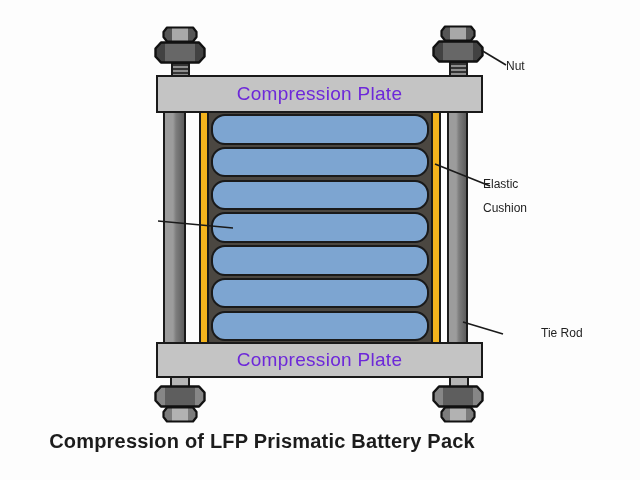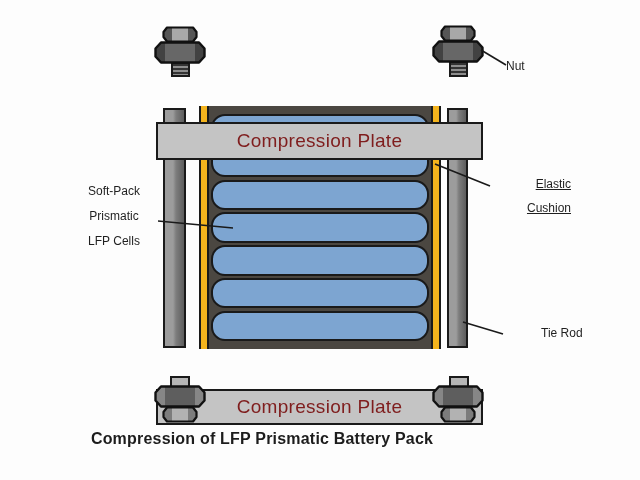--- a/index.html
+++ b/index.html
@@ -35,21 +35,21 @@
   .cell{
     height:30.5px;background:#7da5d1;border:2px solid #1a1a1a;
     border-radius:14px;box-sizing:border-box;
   }
 
   
   .plate{
     left:156px;width:327px;z-index:4;background:#c4c4c4;
     border:2.5px solid #1a1a1a;box-sizing:border-box;
     display:flex;align-items:center;justify-content:center;
-    font-size:19px;letter-spacing:.3px;color:#7f1d1d;font-weight:500;margin-top:47px;
+    font-size:19px;letter-spacing:.3px;color:#6d28d9;font-weight:500;
   }
   #plate-top{top:75px;height:38px;}
   #plate-bottom{top:342px;height:36px;}
 
   
   .collar{z-index:3;border:2px solid #1a1a1a;box-sizing:border-box;}
   .collar.threaded{background:repeating-linear-gradient(180deg,#333 0 2px,#8d8d8d 2px 4px);}
   .collar.plain{background:#b6b6b6;}
   #collar-tl{left:171px;top:62px;width:19px;height:15px;}
   #collar-tr{left:449px;top:61px;width:19px;height:16px;}
@@ -60,27 +60,27 @@
 
   
   #leader-lines{left:0;top:0;z-index:6;pointer-events:none;}
 
   
   .callout{
     z-index:7;font-size:12px;font-weight:500;color:#1f1f1f;
     white-space:pre-line;line-height:24px;
   }
   #label-nut{left:506px;top:54px;}
-  #label-elastic{left:483px;top:172px;width:88px;text-align:right;text-decoration:underline;}
+  #label-elastic{left:483px;top:172px;width:88px;text-align:left;}
   #label-cells{left:52px;top:179px;width:124px;text-align:center;line-height:25px;}
   #label-tierod{left:505px;top:321px;margin-left:36px;}
 
   #title{
     left:0;top:430px;width:524px;text-align:center;z-index:7;
-    font-size:16px;font-weight:700;color:#1c1c1c;letter-spacing:.2px;
+    font-size:20px;font-weight:700;color:#1c1c1c;letter-spacing:.2px;
   }
 </style>
 </head>
 <body>
 
 <div id="stage">
 
   <div class="abs rod" id="rod-left"></div>
   <div class="abs rod" id="rod-right"></div>
 
@@ -179,20 +179,17 @@
   <svg class="abs" id="leader-lines" width="640" height="480" viewBox="0 0 640 480">
     <line x1="481" y1="50" x2="506" y2="65" stroke="#1a1a1a" stroke-width="1.6"></line>
     <line x1="435" y1="164" x2="490" y2="186" stroke="#1a1a1a" stroke-width="1.6"></line>
     <line x1="158" y1="221" x2="233" y2="228" stroke="#1a1a1a" stroke-width="1.6"></line>
     <line x1="463" y1="322" x2="503" y2="334" stroke="#1a1a1a" stroke-width="1.6"></line>
   </svg>
 
   <div class="abs callout" id="label-nut">Nut</div>
   <div class="abs callout" id="label-elastic">Elastic
 Cushion</div>
-  <div class="abs callout" id="label-cells">Soft-Pack
-Prismatic
-LFP Cells</div>
   <div class="abs callout" id="label-tierod">Tie Rod</div>
 
   <div class="abs" id="title">Compression of LFP Prismatic Battery Pack</div>
 
 </div>
 
 </body></html>

